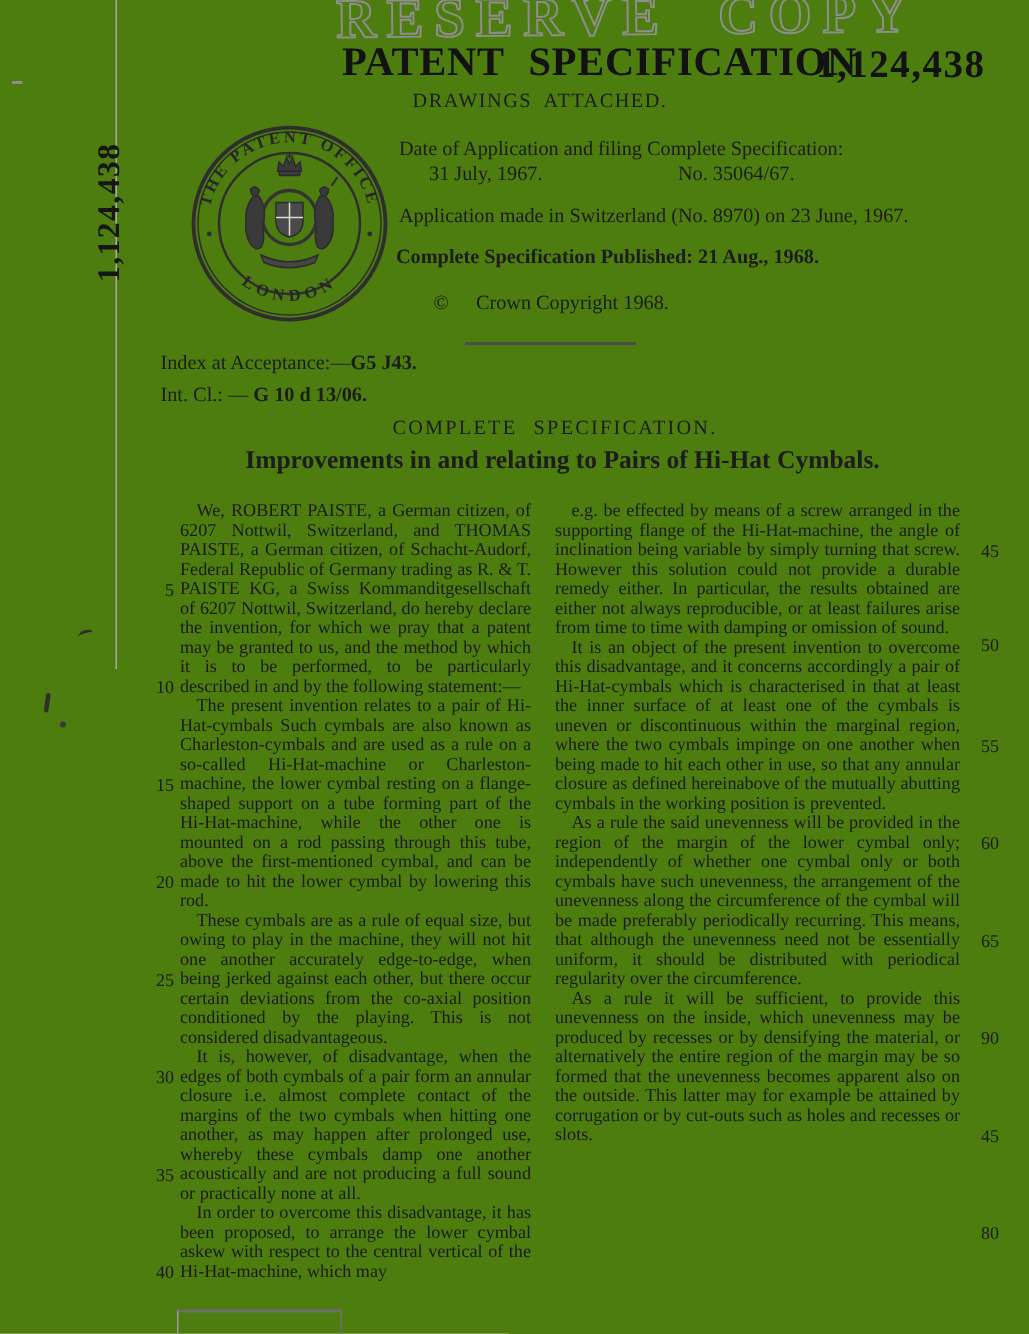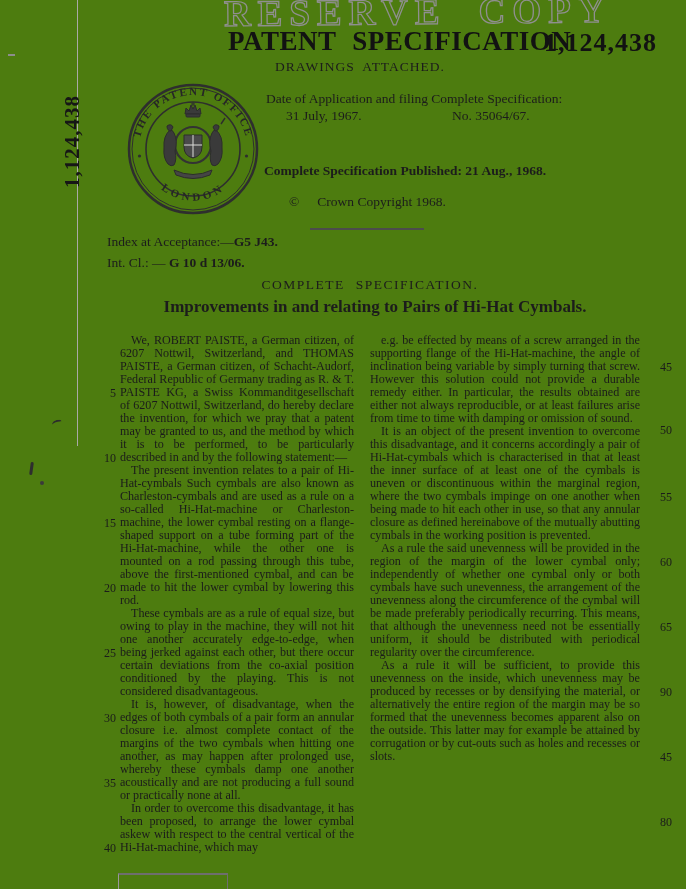--- a/index.html
+++ b/index.html
@@ -77,21 +77,21 @@
   
   .body{position:absolute;left:0;top:334px;width:686px;}
   .col{position:absolute;top:0;font-size:12.1px;line-height:13px;text-align:justify;color:#1b1b1b;}
   .col.left{left:120px;width:234px;}
   .col.right{left:370px;width:270px;}
   .para{margin:0;text-indent:11px;}
   .lineno{
     position:absolute;font-size:12px;color:#1b1b1b;width:24px;
   }
   .lineno.l{left:92px;text-align:right;}
-  .lineno.r{left:648px;text-align:right;}
+  .lineno.r{left:648px;text-align:center;}
   
   .stamp-box{
     position:absolute;left:118px;top:873px;width:108px;height:16px;
     border-top:2px solid #6e6e6e;border-right:1px solid #6e6e6e;border-left:1px solid #9a9a9a;
   }
   
   .ink{position:absolute;background:transparent;}
   .ink1{left:52px;top:420px;width:10px;height:4px;border-top:2px solid #2c2c2c;border-radius:60% 40% 0 0;transform:rotate(-12deg);}
   .ink2{left:30px;top:462px;width:3px;height:13px;background:#2e2e2e;border-radius:2px;transform:rotate(8deg);}
   .ink3{left:40px;top:481px;width:4px;height:4px;background:#3a3a3a;border-radius:50%;}
@@ -150,20 +150,21 @@
       <path d="M 93 44 q -4 -3 -6 1 l 2 4 q 4 0 4 -5 Z"></path>
       <line x1="95" y1="42" x2="99" y2="36" stroke="#2c2c2c" stroke-width="1.4"></line>
 
       <path d="M 48 88 q 19 9 38 0 l -2 5 q -17 7 -34 0 Z" fill="#454545"></path>
     </g>
   </svg>
 
   <div class="filing-line1">Date of Application and filing Complete Specification:</div>
   <div class="filing-date">31 July, 1967.</div>
   <div class="filing-no">No. 35064/67.</div>
+  <div class="filing-app">Application made in Switzerland (No. 8970) on 23 June, 1967.</div>
   <div class="filing-pub">Complete Specification Published:  21 Aug., 1968.</div>
   <div class="copyright"><span class="csym">©</span><span>Crown Copyright 1968.</span></div>
 
   <div class="mid-rule"></div>
   <div class="index-line"><span>Index at Acceptance:—</span><span class="bold">G5 J43.</span></div>
   <div class="intcl-line"><span>Int. Cl.: — </span><span class="bold">G 10 d 13/06.</span></div>
 
   <div class="section-heading">COMPLETE  SPECIFICATION.</div>
   <div class="invention-title">Improvements in and relating to Pairs of Hi-Hat Cymbals.</div>
 

